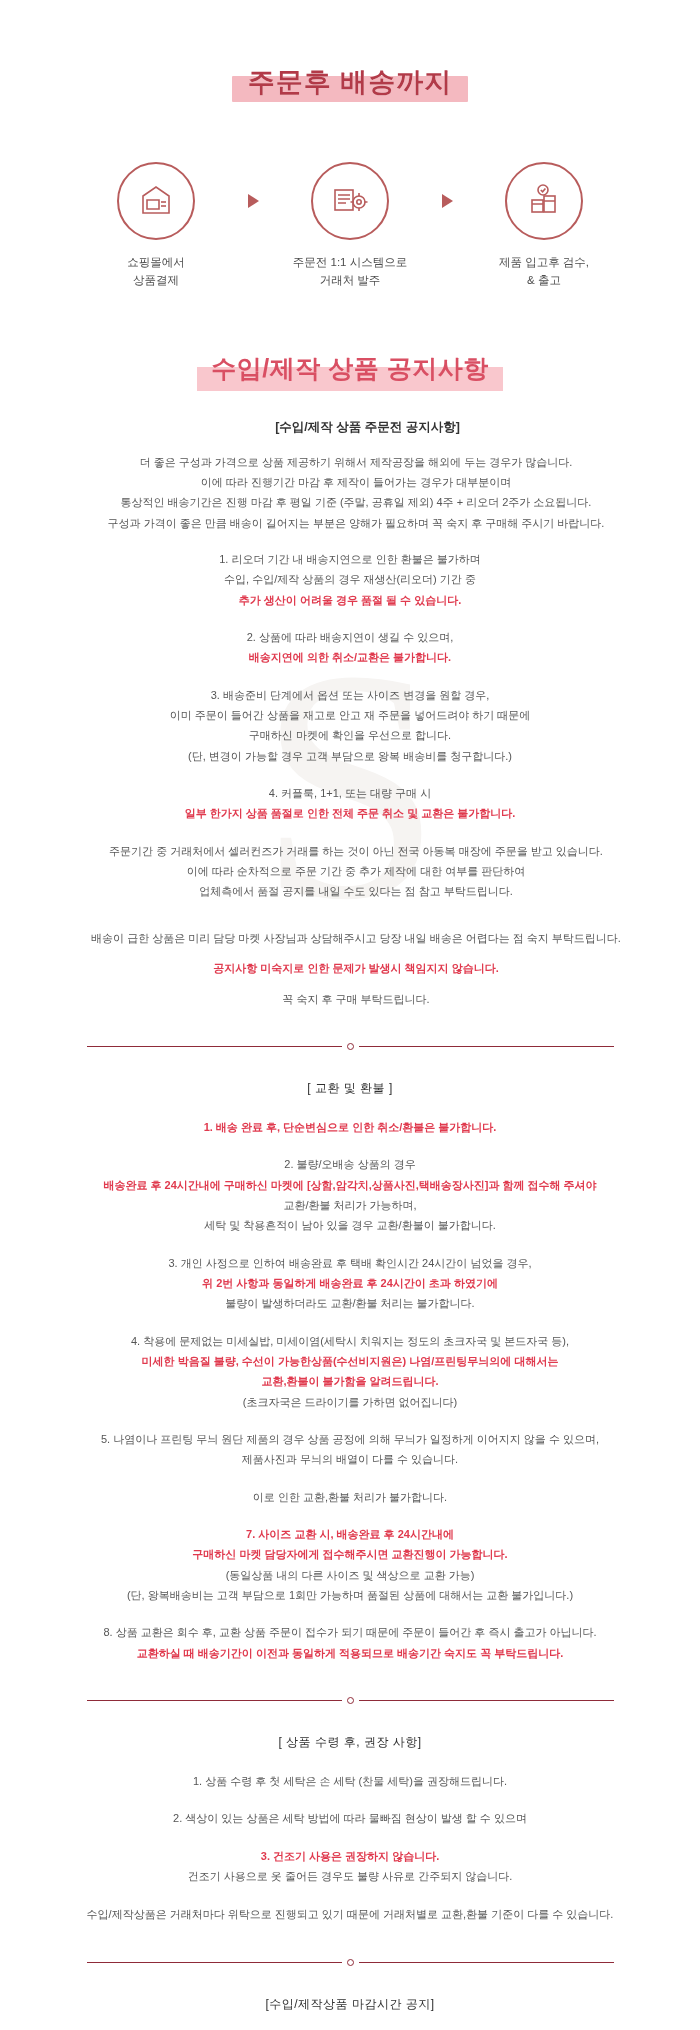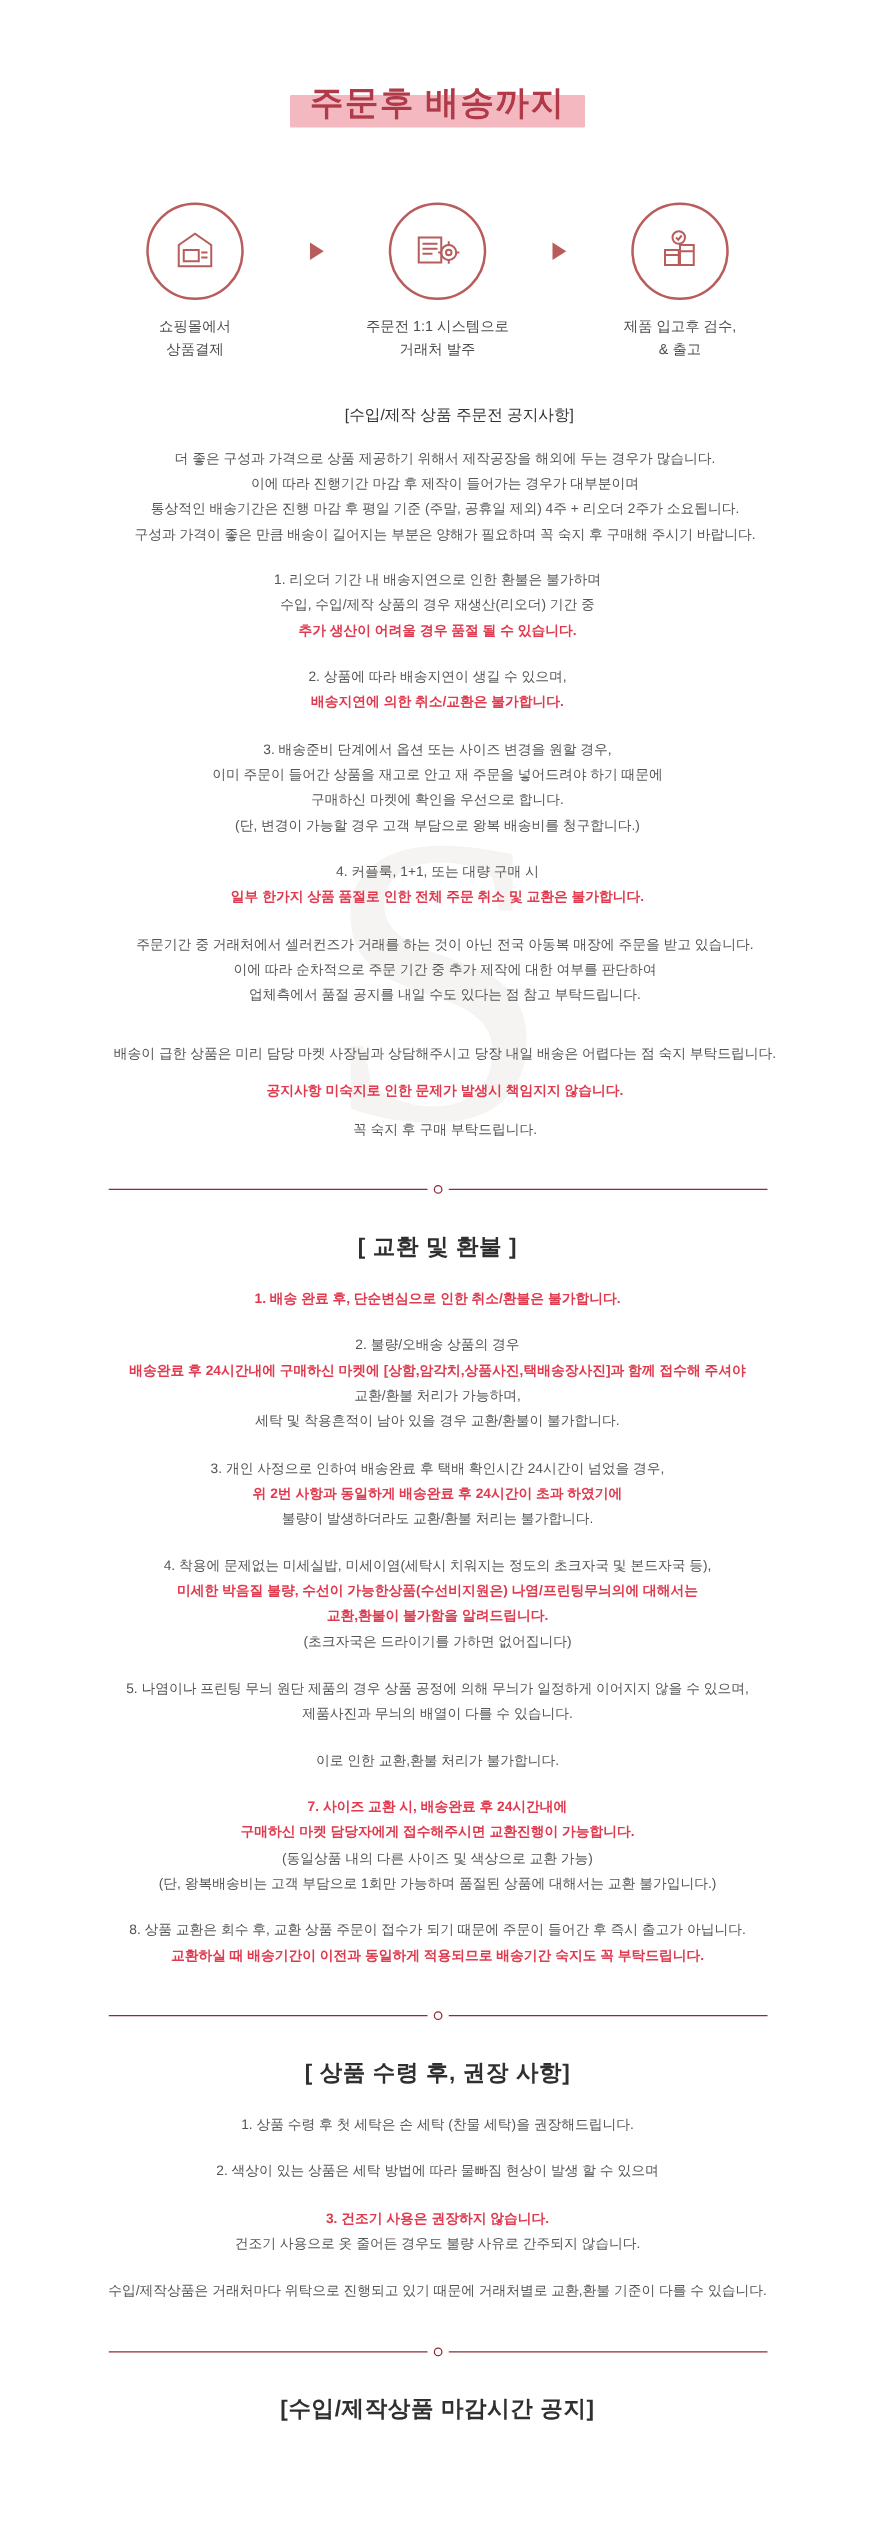--- a/index.html
+++ b/index.html
@@ -131,21 +131,21 @@
     font-size: 25px;
     font-weight: bold;
     color: #d94f63;
     letter-spacing: 0.5px;
   }
 
   
   .section { margin-top: 34px; text-align: center; }
   .sec-title {
     font-size: 12.5px;
-    font-weight: normal;
+    font-weight: bold;
     color: #333;
     margin-bottom: 16px;
     padding-left: 35px;
   }
   .para {
     font-size: 11px;
     line-height: 1.85;
     color: #555;
     white-space: pre-line;
     margin: 0 0 16px;
@@ -167,22 +167,22 @@
     width: 255px;
   }
   .divider .dot {
     width: 7px; height: 7px;
     border: 1px solid #8f2b39;
     border-radius: 50%;
     margin: 0 5px;
   }
 
   .sec-head {
-    font-size: 18px;
-    font-weight: bold;
+    font-size: 12px;
+    font-weight: normal;
     color: #2f2f2f;
     margin-bottom: 20px;
     letter-spacing: 0.5px;
   }
   .item {
     font-size: 11px;
     line-height: 1.85;
     white-space: pre-line;
     margin: 0 0 17px;
     color: #555;
@@ -269,20 +269,26 @@
               </g>
             </svg>
           </span>
         </div>
         <div class="step-label">제품 입고후 검수,
 &amp; 출고</div>
       </div>
 
     </div>
 
+    <div class="main-head-wrap">
+      <div class="main-head">
+        <div class="main-head-hl"></div>
+        <div class="main-head-text">수입/제작 상품 공지사항</div>
+      </div>
+    </div>
 
     <div class="section">
       <div class="sec-title">[수입/제작 상품 주문전 공지사항]</div>
       <div class="para">더 좋은 구성과 가격으로 상품 제공하기 위해서 제작공장을 해외에 두는 경우가 많습니다.
 이에 따라 진행기간 마감 후 제작이 들어가는 경우가 대부분이며
 통상적인 배송기간은 진행 마감 후 평일 기준 (주말, 공휴일 제외) 4주 + 리오더 2주가 소요됩니다.
 구성과 가격이 좋은 만큼 배송이 길어지는 부분은 양해가 필요하며 꼭 숙지 후 구매해 주시기 바랍니다.</div>
       <div id="notice-items">
           <div class="item"><div>1. 리오더 기간 내 배송지연으로 인한 환불은 불가하며</div><div>수입, 수입/제작 상품의 경우 재생산(리오더) 기간 중</div><div class="red">추가 생산이 어려울 경우 품절 될 수 있습니다.</div></div>
           <div class="item"><div>2. 상품에 따라 배송지연이 생길 수 있으며,</div><div class="red">배송지연에 의한 취소/교환은 불가합니다.</div></div>

